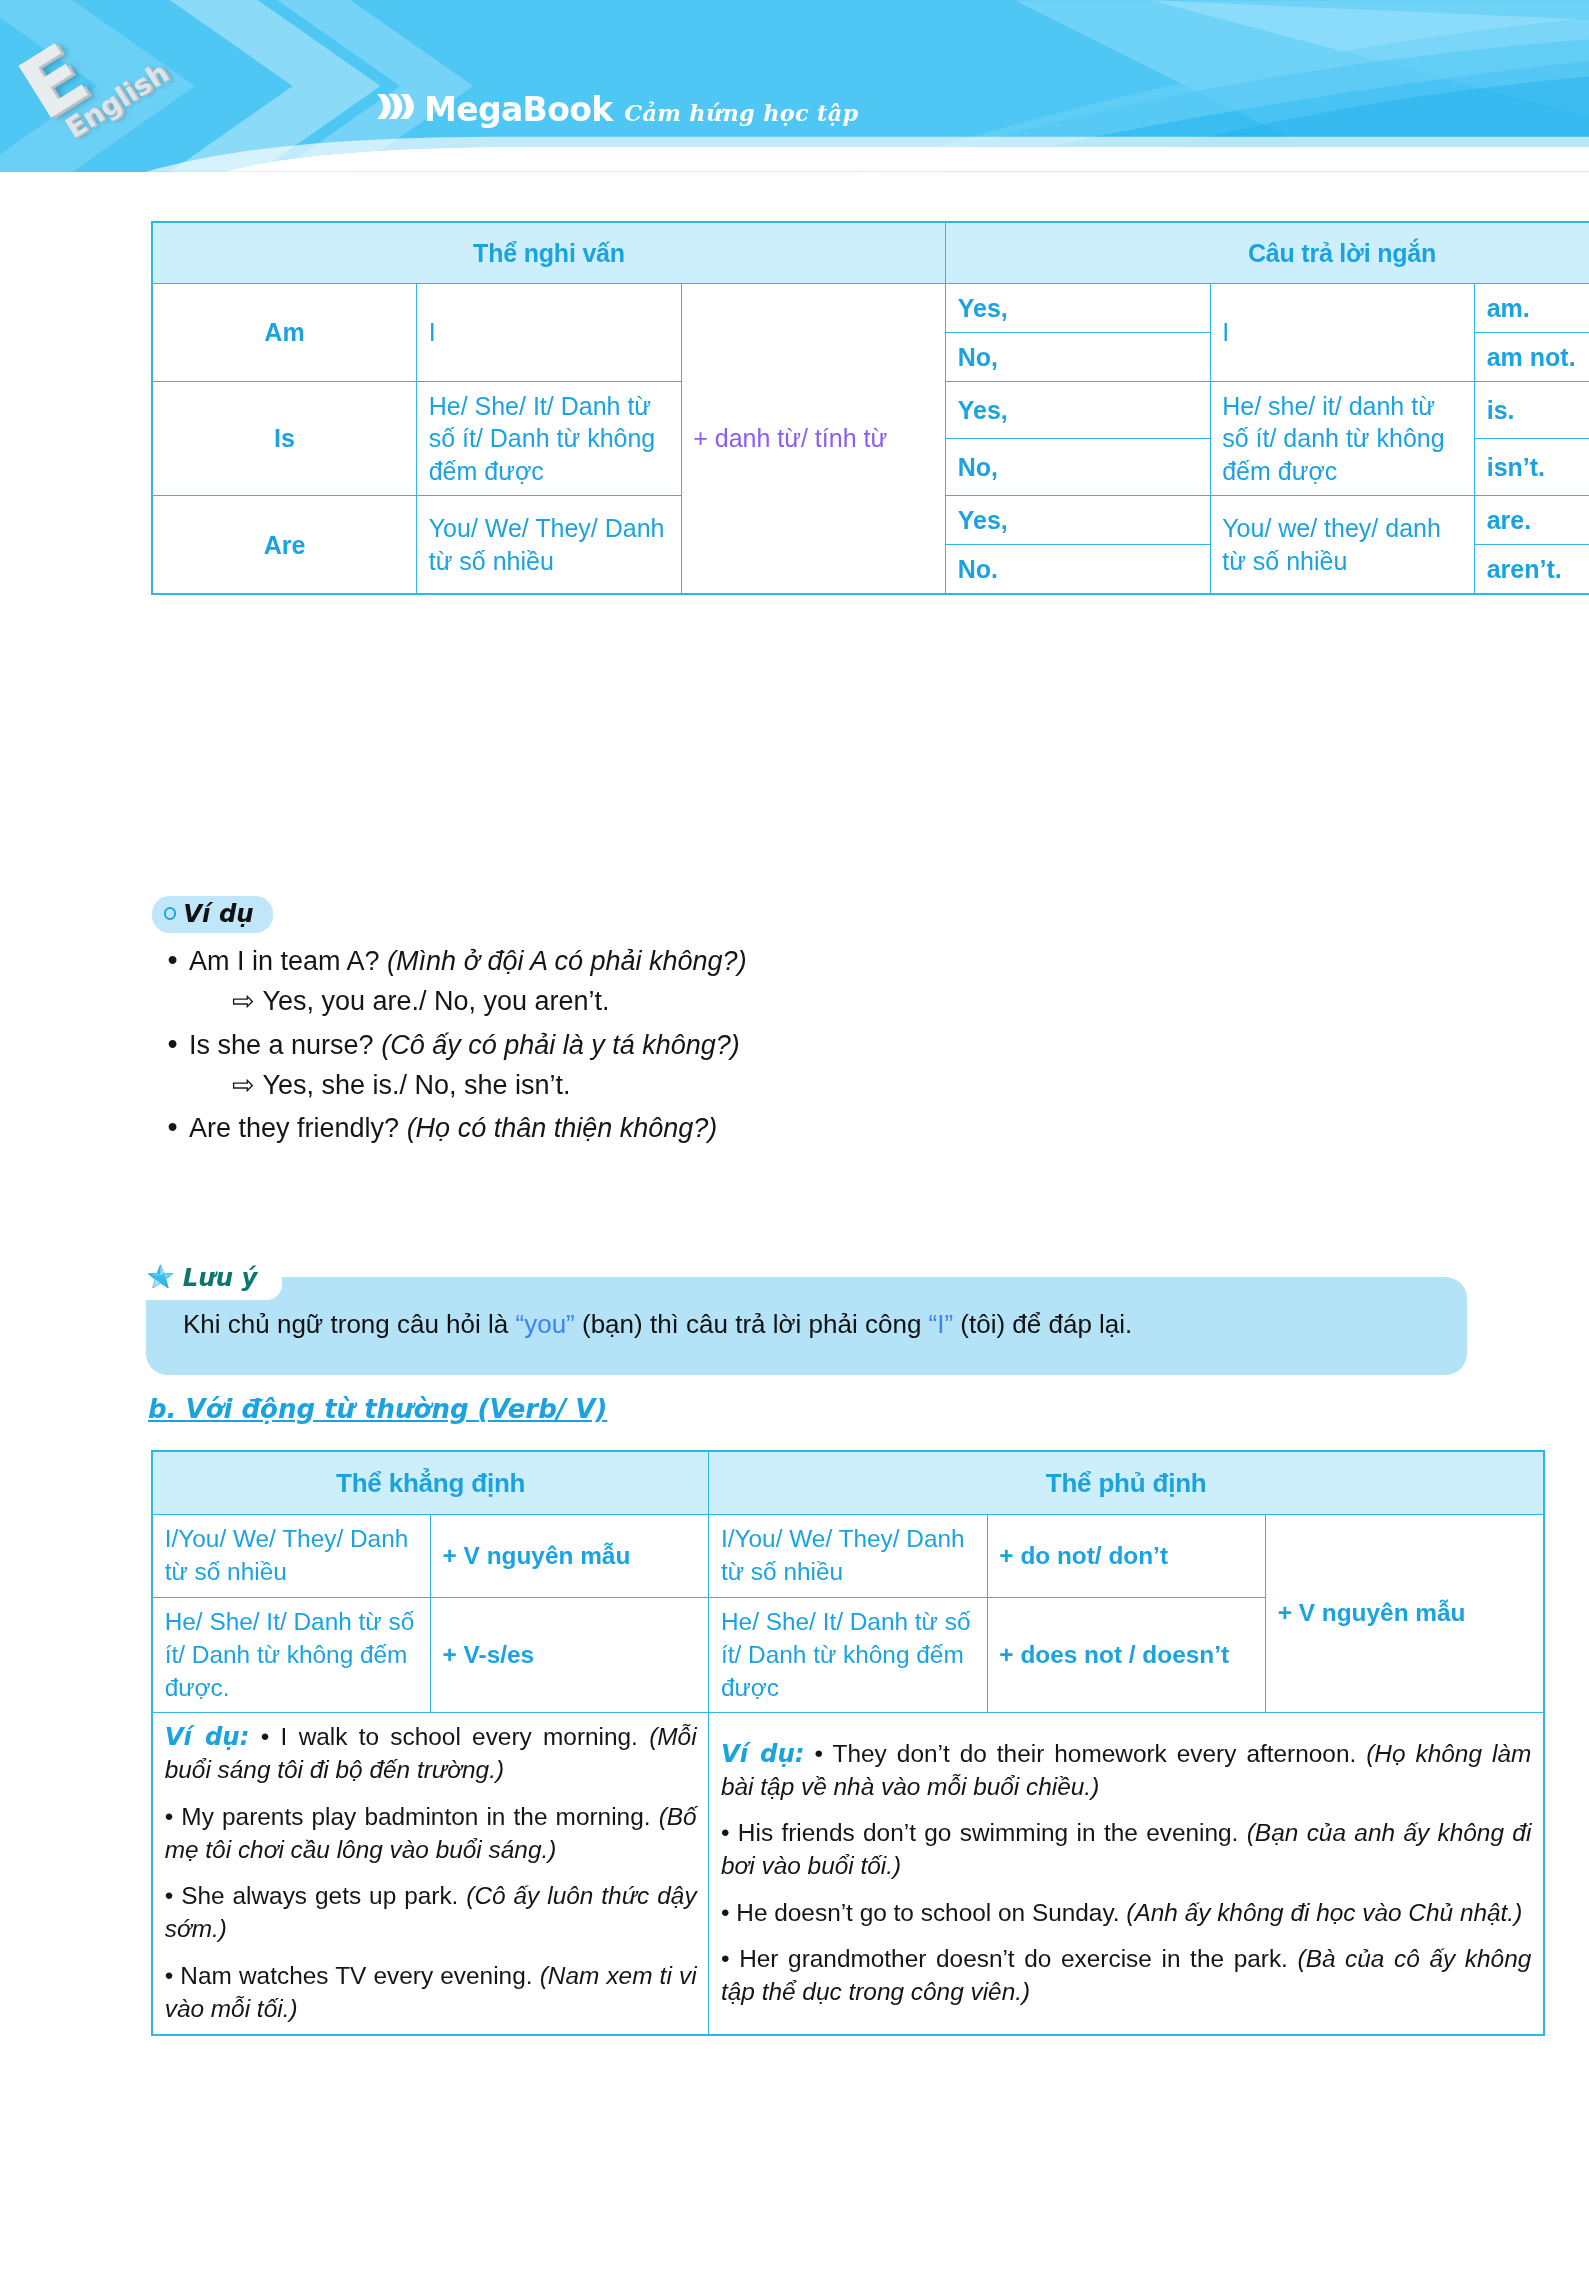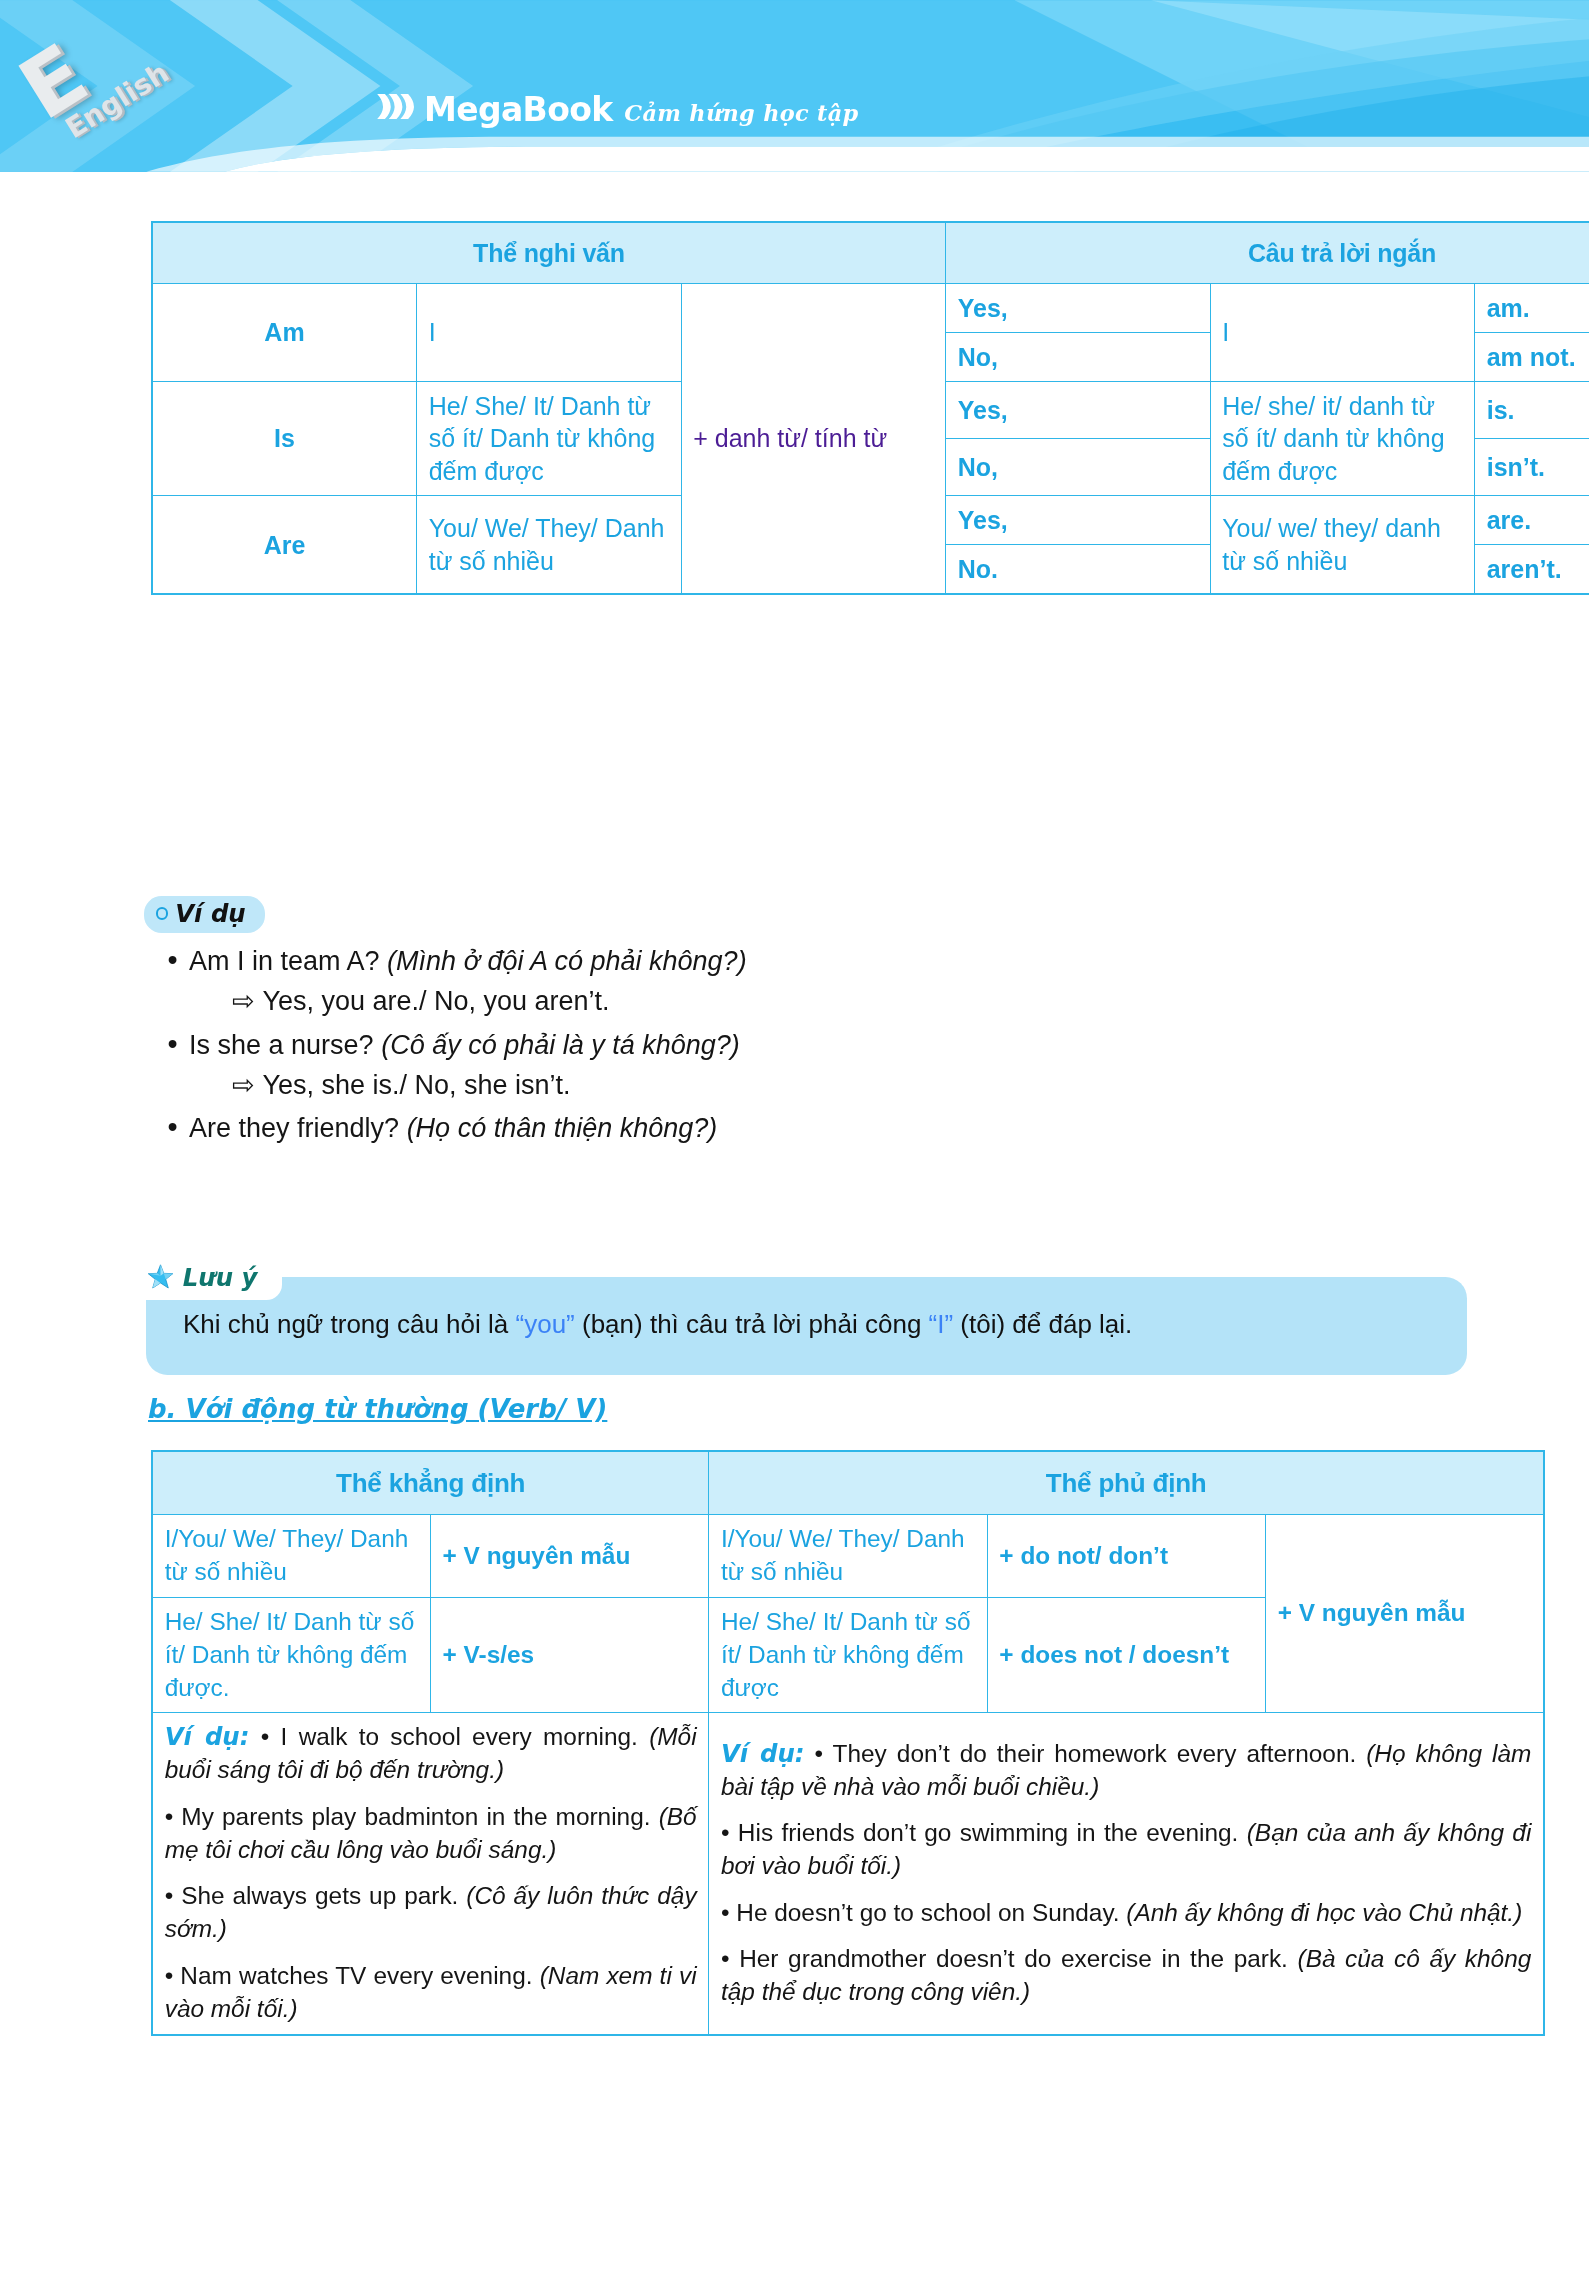--- a/index.html
+++ b/index.html
@@ -113,28 +113,28 @@
   .bold { font-weight: bold; }
 
   #table1-wrap {
     position: absolute;
     left: 151px; top: 49px;
     width: 1317px;
   }
   #table1 { width: 1589px; border: 2.9px solid #2fb6e8; }
   #table1 td { font-size: 25px; line-height: 1.3; }
   .cell-verb { font-weight: bold; text-align: center; font-size: 26px; }
-  .cell-plus { color: #4c1d95; font-size: 26px; line-height: 1.55; }
+  .cell-plus { color: #8b5cf6; font-size: 26px; line-height: 1.55; }
   .cell-yesno { font-weight: bold; font-size: 26px; padding-left: 19.5px;}
   .cell-ans { font-weight: bold; font-size: 26px; }
 
   
   .badge-vidu {
     position: absolute;
-    left: 144px; top: 724px;
+    left: 152px; top: 724px;
     background: #bfe7f9;
     border-radius: 17.6px;
     padding: 2.9px 19.5px 4.9px 11.7px;
     display: flex;
     align-items: center;
     font-family: "DejaVu Sans", sans-serif;
     font-style: italic;
     font-weight: bold;
     font-size: 24.4px;
     color: #111111;

